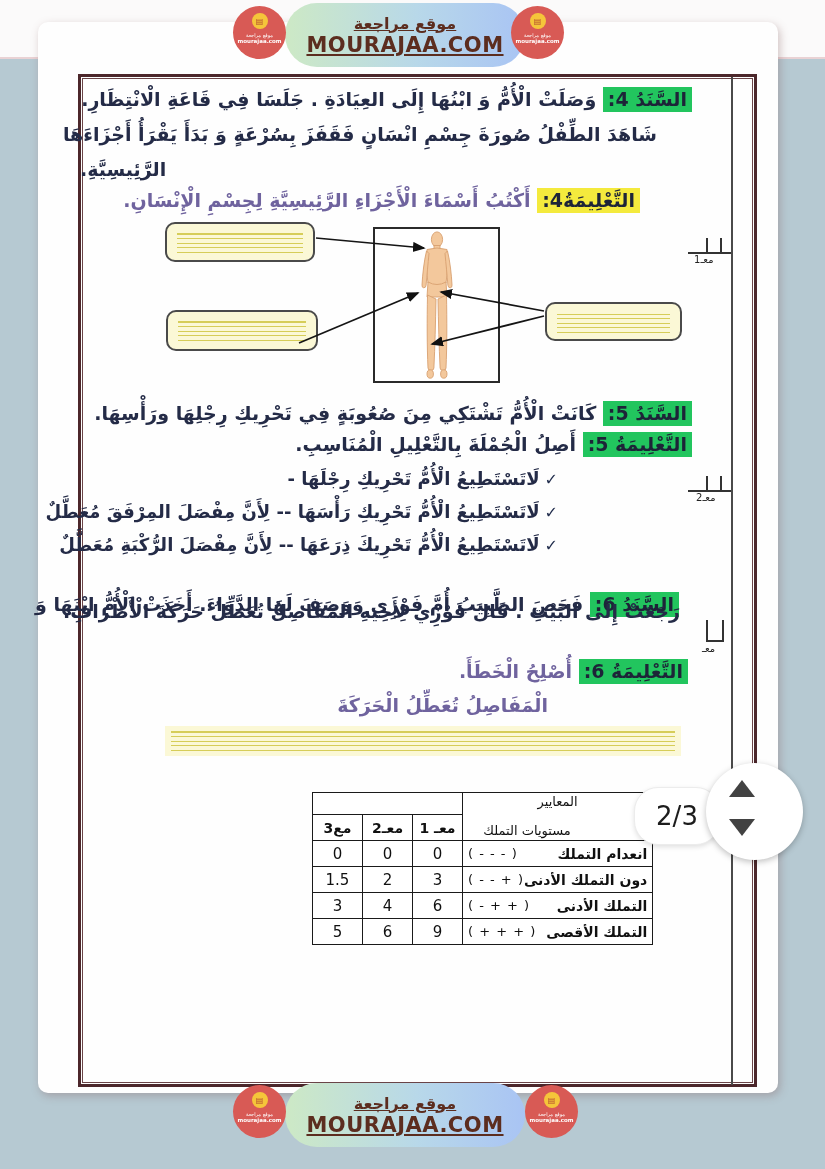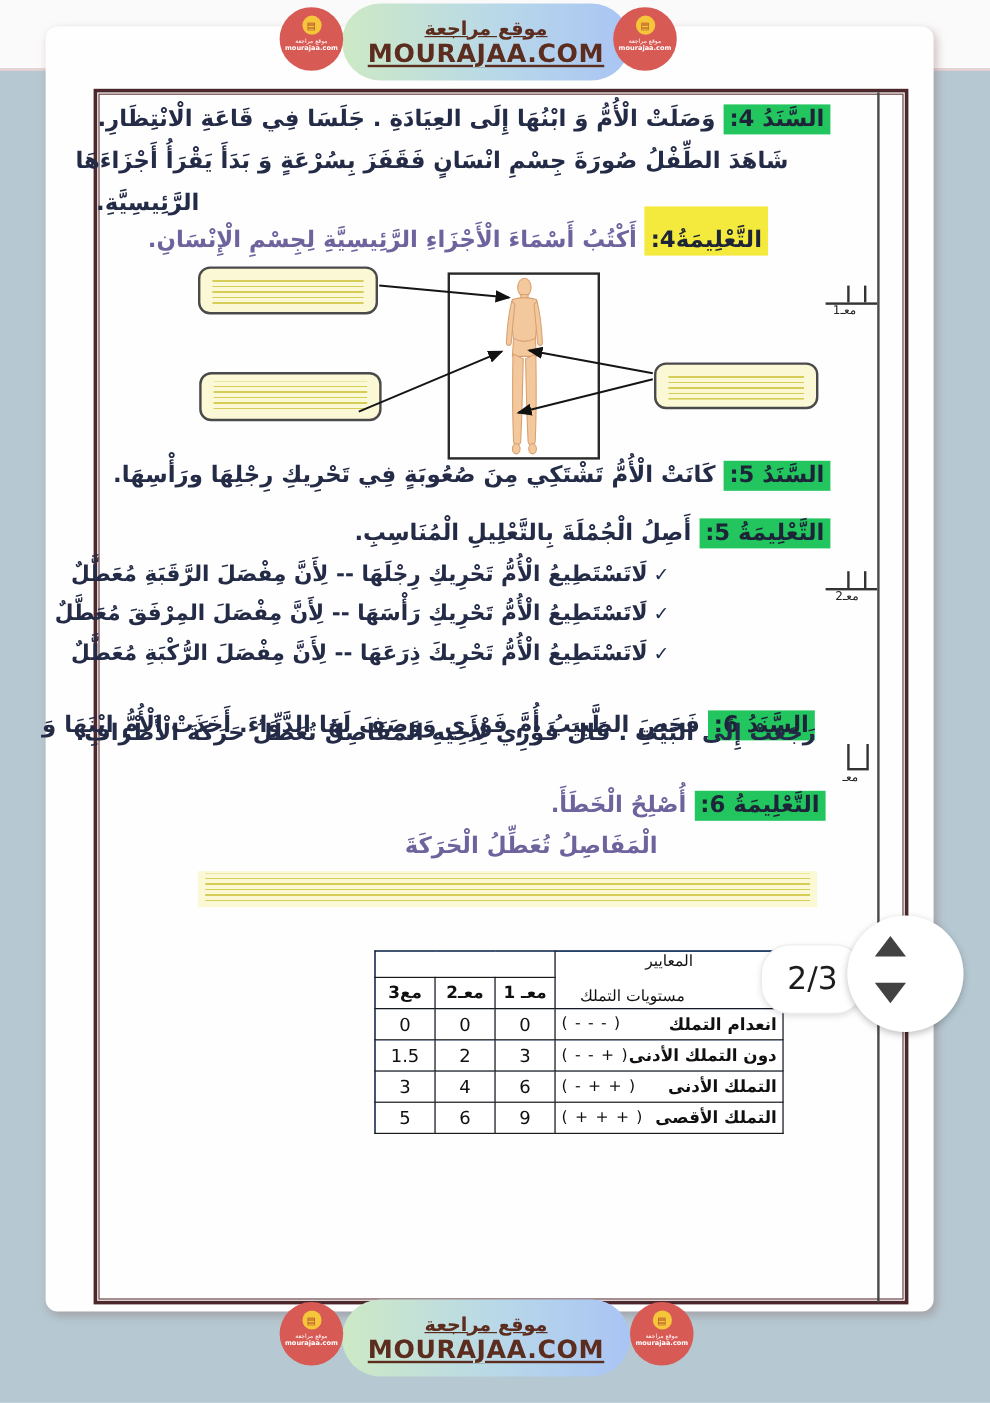--- a/index.html
+++ b/index.html
@@ -27,21 +27,21 @@
 
   .mark-h { position:absolute; height:2px; background:#333; }
   .mark-v { position:absolute; width:2px; background:#333; }
   .mark-lbl { position:absolute; font-size:10px; color:#222; direction:rtl; }
 
   .tline {
     position:absolute; white-space:nowrap; direction:rtl; text-align:right;
     font-size:19px; font-weight:bold; color:#242b47; line-height:30px;
   }
   .lbl-g { background:#22c55e; padding:1px 5px 2px; color:#1d2438; }
-  .lbl-y { background:#f4ea3d; padding:17px 5px 2px; color:#1d2438; }
+  .lbl-y { background:#f4ea3d; padding:1px 5px 2px; color:#1d2438; }
   .purple { color:#6f639e; }
 
   .body-box {
     position:absolute; left:373px; top:227px; width:127px; height:156px;
     border:2px solid #2a2a2a; background:#fff;
   }
   .ansbox {
     position:absolute; background:#fbf8d6; border:2px solid #4a4a4a; border-radius:10px;
   }
   .ansbox .lines, .ystrip .lines {
@@ -204,32 +204,31 @@
     <marker id="ah" markerWidth="9" markerHeight="8" refX="6.5" refY="3" orient="auto">
       <path d="M0,0 L7.5,3 L0,6 Z" fill="#111"></path>
     </marker>
   </defs>
   <line x1="316" y1="238" x2="424" y2="248" marker-end="url(#ah)"></line>
   <line x1="299" y1="343" x2="418" y2="293" marker-end="url(#ah)"></line>
   <line x1="544" y1="311" x2="441" y2="292" marker-end="url(#ah)"></line>
   <line x1="544" y1="316" x2="432" y2="344" marker-end="url(#ah)"></line>
 </svg>
 
-<div class="tline" style="top:381px;right:133px;">
+<div class="tline" style="top:398px;right:133px;">
   <span class="lbl-g">السَّنَدُ 5:</span>
   <span>كَانَتْ الْأُمُّ تَشْتَكِي مِنَ صُعُوبَةٍ فِي تَحْرِيكِ رِجْلِهَا ورَأْسِهَا.</span>
 </div>
 <div class="tline" style="top:429px;right:133px;">
   <span class="lbl-g">التَّعْلِيمَةُ 5:</span>
   <span>أَصِلُ الْجُمْلَةَ بِالتَّعْلِيلِ الْمُنَاسِبِ.</span>
 </div>
 
 <div class="match-row" style="top:462px;">
   <span><span class="check">✓</span><span>لَاتَسْتَطِيعُ الْأُمُّ تَحْرِيكِ رِجْلَهَا</span> <span>-</span></span>
-  <span><span>-</span> <span>لِأَنَّ مِفْصَلَ الرَّقَبَةِ مُعَطَّلٌ</span></span>
 </div>
 <div class="match-row" style="top:495px;">
   <span><span class="check">✓</span><span>لَاتَسْتَطِيعُ الْأُمُّ تَحْرِيكِ رَأْسَهَا</span> <span>-</span></span>
   <span><span>-</span> <span>لِأَنَّ مِفْصَلَ المِرْفَقَ مُعَطَّلٌ</span></span>
 </div>
 <div class="match-row" style="top:528px;">
   <span><span class="check">✓</span><span>لَاتَسْتَطِيعُ الْأُمُّ تَحْرِيكَ ذِرَعَهَا</span> <span>-</span></span>
   <span><span>-</span> <span>لِأَنَّ مِفْصَلَ الرُّكْبَةِ مُعَطَّلٌ</span></span>
 </div>
 

